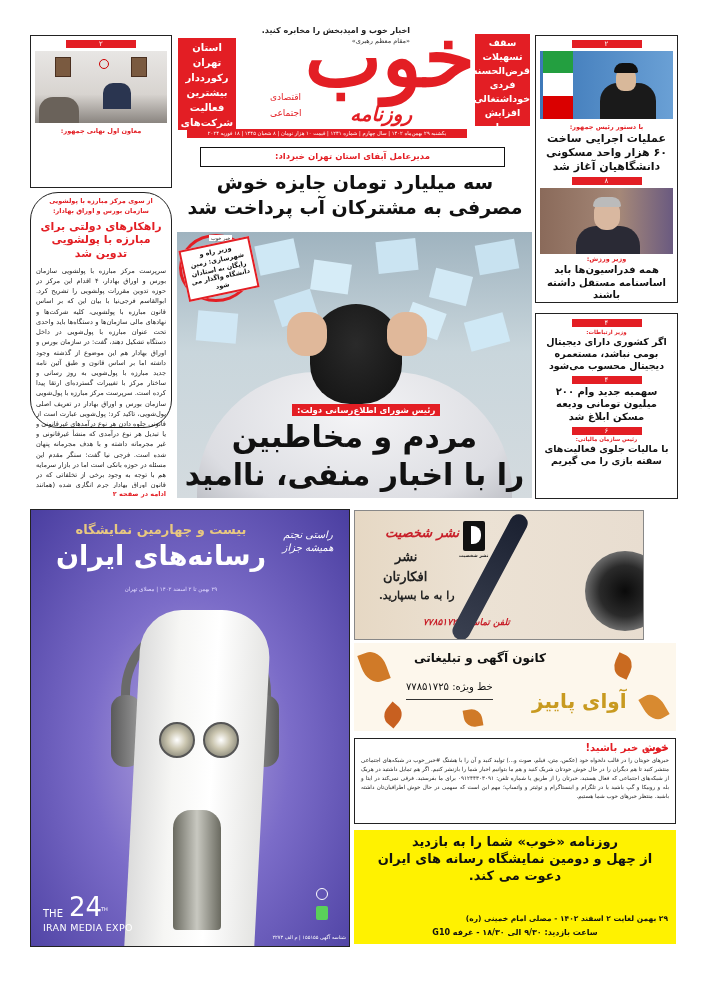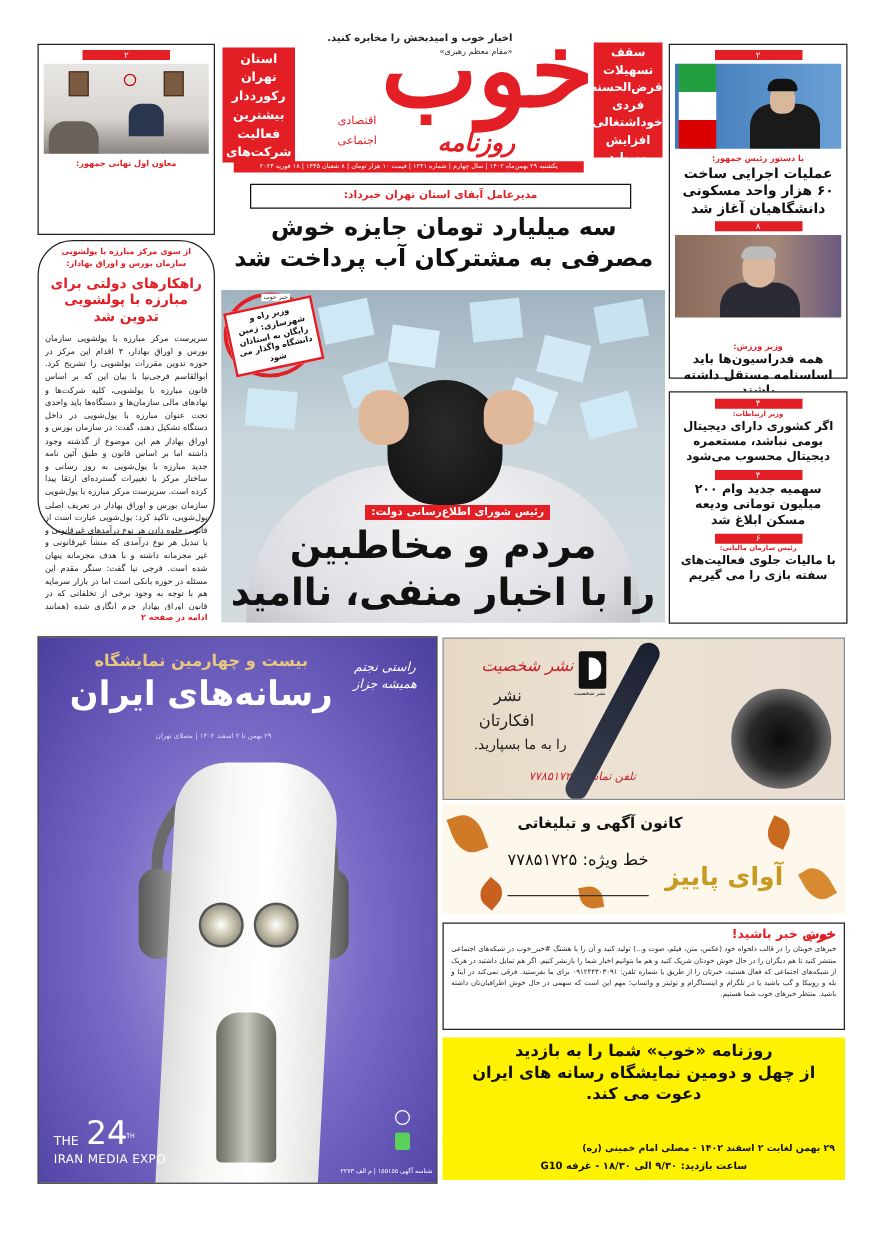--- a/index.html
+++ b/index.html
@@ -103,21 +103,21 @@
     <div class="abs" style="left:74px;top:12px;width:24px;height:10px;background:#111;border-radius:10px 10px 2px 2px"></div>
   </div>
   <div class="kicker" style="margin-top:4px">با دستور رئیس جمهور:</div>
   <div class="hl" style="font-size:11px;margin-top:1px">عملیات اجرایی ساخت ۶۰ هزار واحد مسکونی دانشگاهیان آغاز شد</div>
   <div class="redbar" style="width:70px;margin:4px auto 3px">۸</div>
   <div class="photo" style="height:66px;background:linear-gradient(90deg,#8a6a5a 0%,#a58878 60%,#6a5a80 100%);">
     <div class="abs" style="left:36px;top:38px;width:64px;height:28px;background:#2a2a35;border-radius:20px 20px 0 0"></div>
     <div class="abs" style="left:54px;top:12px;width:26px;height:30px;background:#d9b8a0;border-radius:12px"></div>
     <div class="abs" style="left:53px;top:9px;width:28px;height:10px;background:#bbb;border-radius:12px 12px 2px 2px"></div>
   </div>
-  <div class="kicker" style="margin-top:19px">وزیر ورزش:</div>
+  <div class="kicker" style="margin-top:1px">وزیر ورزش:</div>
   <div class="hl" style="font-size:10px;margin-top:1px">همه فدراسیون‌ها باید اساسنامه مستقل داشته باشند</div>
 </div>
 
 <div class="abs box" style="left:535px;top:313px;width:143px;height:186px;padding:5px 4px;">
   <div class="redbar" style="width:70px;margin:0 auto 2px">۴</div>
   <div class="kicker" style="font-size:5.5px">وزیر ارتباطات:</div>
   <div class="hl" style="font-size:9.5px;margin-top:1px">اگر کشوری دارای دیجیتال بومی نباشد، مستعمره دیجیتال محسوب می‌شود</div>
   <div class="redbar" style="width:70px;margin:4px auto 2px">۴</div>
   <div class="hl" style="font-size:10px;">سهمیه جدید وام ۲۰۰ میلیون تومانی ودیعه مسکن ابلاغ شد</div>
   <div class="redbar" style="width:70px;margin:4px auto 1px">۶</div>
@@ -140,21 +140,21 @@
   <div class="abs" style="left:142px;top:300px;width:48px;height:120px;background:linear-gradient(90deg,#6a6a60,#c8c8c0,#6a6a60);border-radius:18px 18px 4px 4px"></div>
   <div class="abs" style="left:12px;top:398px;font-size:10px;color:#fff">THE</div>
   <div class="abs" style="left:38px;top:382px;font-size:26px;color:#fff">24</div>
   <div class="abs" style="left:70px;top:396px;font-size:5px;color:#fff">TH</div>
   <div class="abs" style="left:12px;top:412px;font-size:9.5px;color:#fff;letter-spacing:0.3px">IRAN MEDIA EXPO</div>
   <div class="abs" style="left:285px;top:378px;width:12px;height:12px;border:1.5px solid #fff;border-radius:50%"></div>
   <div class="abs" style="left:285px;top:396px;width:12px;height:14px;background:#5ad05a;border-radius:2px"></div>
   <div class="abs" style="left:175px;top:424px;width:140px;font-size:5px;color:#fff;direction:rtl;text-align:right">شناسه آگهی ۱۵۵۱۵۵ | م الف ۲۲۷۳</div>
 </div>
 
-<div class="abs" style="left:354px;top:510px;width:322px;height:130px;border:1px solid #888;overflow:hidden;background:linear-gradient(90deg,#e6d8c4 0%,#ece2d4 45%,#e8ddd0 100%);">
+<div class="abs" style="left:354px;top:510px;width:290px;height:130px;border:1px solid #888;overflow:hidden;background:linear-gradient(90deg,#e6d8c4 0%,#ece2d4 45%,#e8ddd0 100%);font-weight:bold;">
   <div class="abs" style="left:30px;top:14px;font-size:13px;color:#c8202a;font-style:italic;font-family:'DejaVu Serif',serif;direction:rtl">نشر شخصیت</div>
   <div class="abs" style="left:40px;top:38px;font-size:13px;color:#222;font-family:'DejaVu Serif',serif;direction:rtl">نشر</div>
   <div class="abs" style="left:28px;top:58px;font-size:13px;color:#222;font-family:'DejaVu Serif',serif;direction:rtl">افکارتان</div>
   <div class="abs" style="left:24px;top:78px;font-size:11px;color:#222;font-family:'DejaVu Serif',serif;direction:rtl">را به ما بسپارید.</div>
   <div class="abs" style="left:68px;top:106px;font-size:9px;color:#c8202a;direction:rtl;font-style:italic">
     <span>تلفن تماس:</span>
     <span>۷۷۸۵۱۷۲۵</span>
   </div>
   <div class="abs" style="left:108px;top:10px;width:22px;height:30px;background:#111;border-radius:2px">
     <div class="abs" style="left:8px;top:5px;width:10px;height:18px;background:#fff;border-radius:0 8px 8px 0"></div>
@@ -164,21 +164,21 @@
   <div class="abs" style="left:230px;top:40px;width:80px;height:80px;border-radius:40px;background:radial-gradient(circle,#0a0a0a 0%,#2a2a2a 45%,#6a6a6a 70%,#c0c0c0 100%)"></div>
 </div>
 
 <div class="abs" style="left:354px;top:643px;width:322px;height:88px;overflow:hidden;background:#fdf7ec;">
   <div class="abs" style="left:8px;top:8px;width:24px;height:32px;background:#d07a28;border-radius:0 60% 0 60%;transform:rotate(-20deg)"></div>
   <div class="abs" style="left:260px;top:12px;width:18px;height:22px;background:#c96a20;border-radius:0 60% 0 60%;transform:rotate(25deg)"></div>
   <div class="abs" style="left:290px;top:50px;width:20px;height:28px;background:#d88a30;border-radius:0 60% 0 60%;transform:rotate(-30deg)"></div>
   <div class="abs" style="left:30px;top:62px;width:18px;height:20px;background:#c86020;border-radius:0 60% 0 60%;transform:rotate(40deg)"></div>
   <div class="abs" style="left:110px;top:66px;width:18px;height:18px;background:#d07a28;border-radius:0 60% 0 60%;transform:rotate(-10deg)"></div>
   <div class="abs" style="left:60px;top:8px;width:200px;font-size:12px;font-weight:bold;color:#111;direction:rtl;text-align:left">کانون آگهی و تبلیغاتی</div>
-  <div class="abs" style="left:52px;top:38px;font-size:13px;color:#111;direction:rtl;border-bottom:1px solid #333;padding-bottom:20px">
+  <div class="abs" style="left:52px;top:38px;font-size:10px;color:#111;direction:rtl;border-bottom:1px solid #333;padding-bottom:7px">
     <span>خط ویژه:</span>
     <span>۷۷۸۵۱۷۲۵</span>
   </div>
   <div class="abs" style="left:178px;top:46px;font-size:20px;font-weight:bold;color:#c89a20;direction:rtl">آوای پاییز</div>
 </div>
 
 <div class="abs box" style="left:354px;top:738px;width:322px;height:86px;padding:3px 6px;">
   <div class="abs" style="right:8px;top:2px;font-size:11px;font-weight:bold;color:#e31e24;font-style:italic;font-family:'DejaVu Serif',serif">خوب</div>
   <div style="font-size:10px;font-weight:bold;color:#e31e24;direction:rtl;margin-bottom:3px">خوش خبر باشید!</div>
   <div class="body-text" style="font-size:5.6px;line-height:1.6">خبرهای خوبتان را در قالب دلخواه خود (عکس، متن، فیلم، صوت و...) تولید کنید و آن را با هشتگ #خبر_خوب در شبکه‌های اجتماعی منتشر کنید تا هم دیگران را در حال خوش خودتان شریک کنید و هم ما بتوانیم اخبار شما را بازنشر کنیم. اگر هم تمایل داشتید در هریک از شبکه‌های اجتماعی که فعال هستید، خبرتان را از طریق یا شماره تلفن: ۰۹۱۲۴۴۳۰۳۰۹۱ برای ما بفرستید. فرقی نمی‌کند در ایتا و بله و روبیکا و گپ باشید یا در تلگرام و اینستاگرام و توئیتر و واتساپ؛ مهم این است که سهمی در حال خوش اطرافیان‌تان داشته باشید. منتظر خبرهای خوب شما هستیم.</div>

